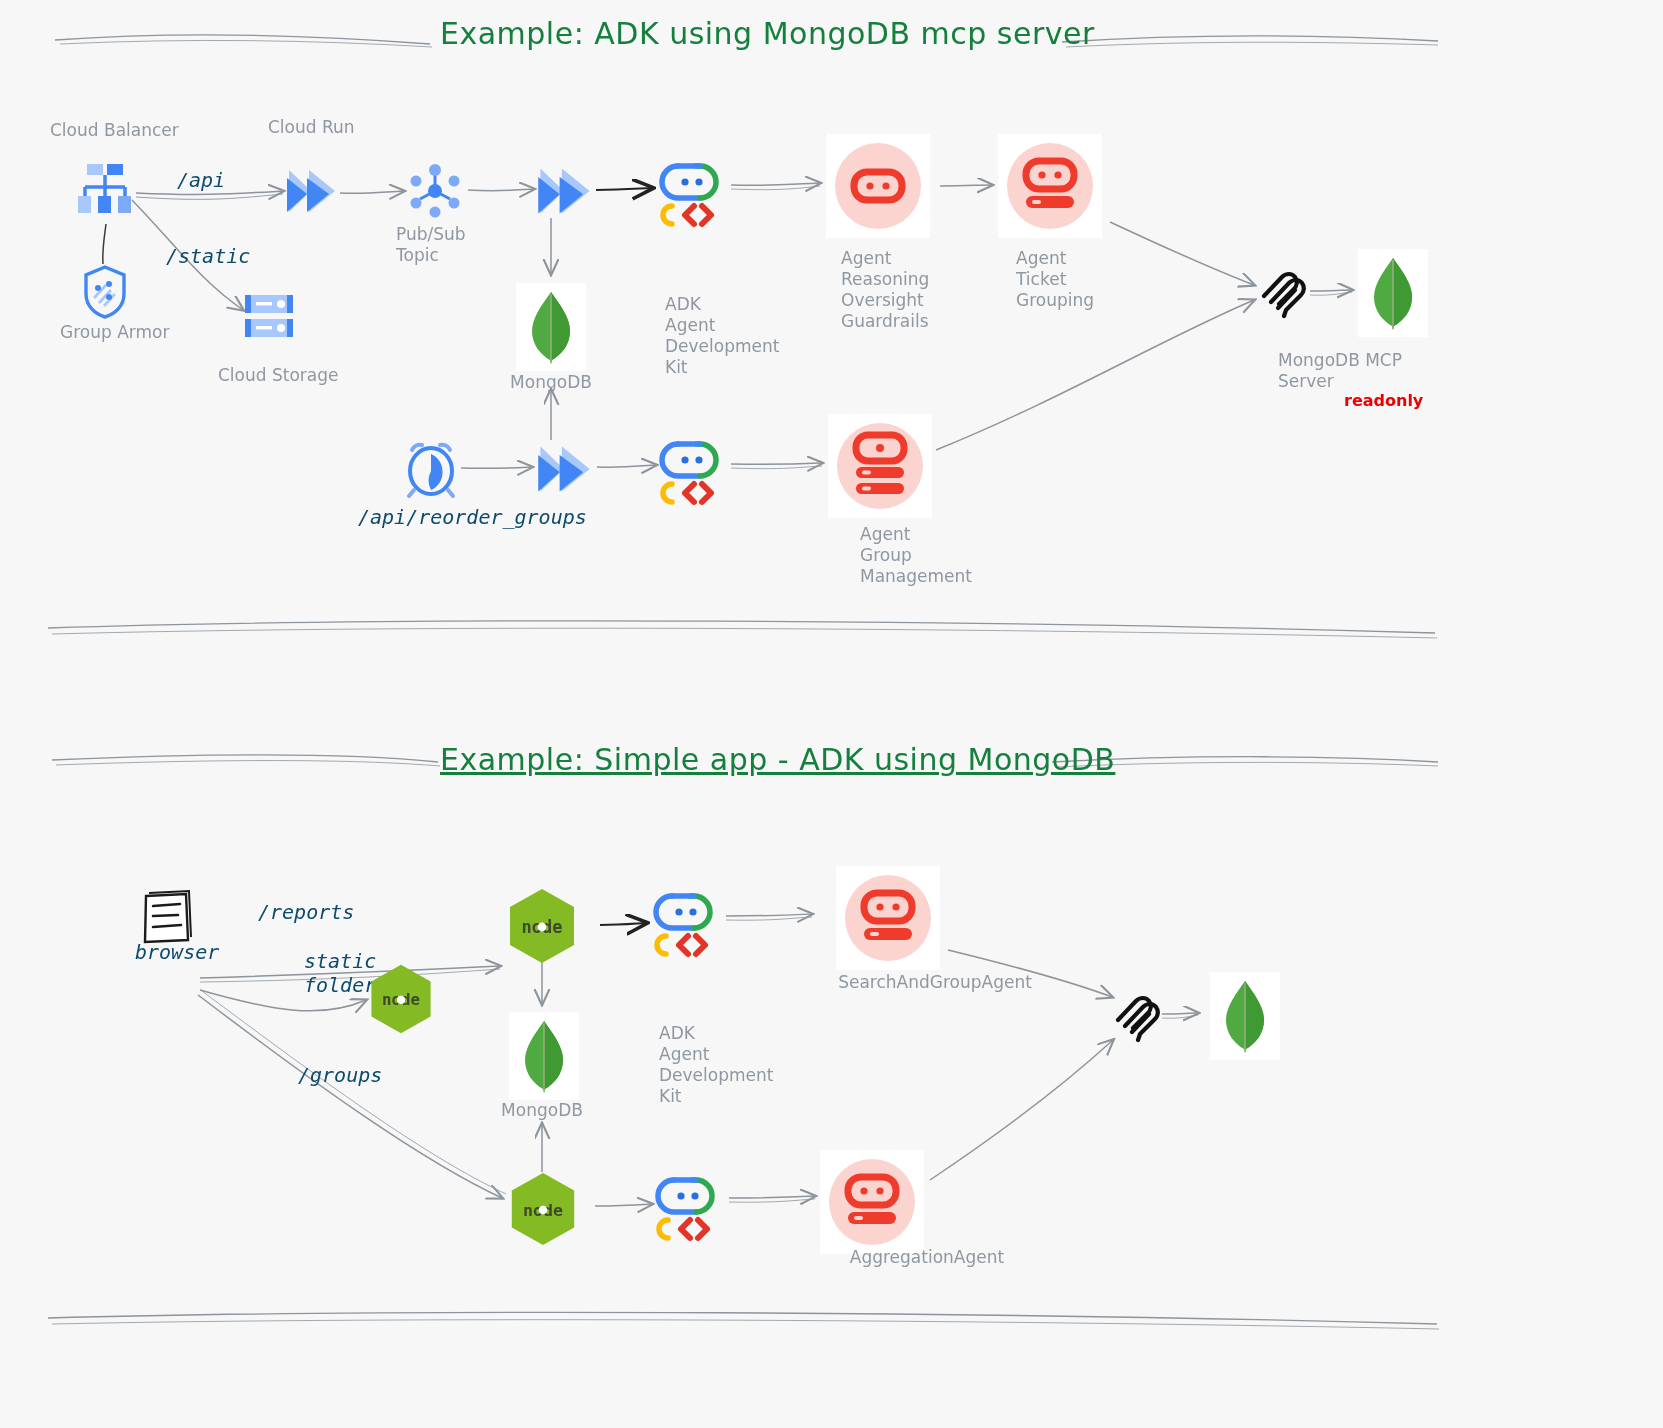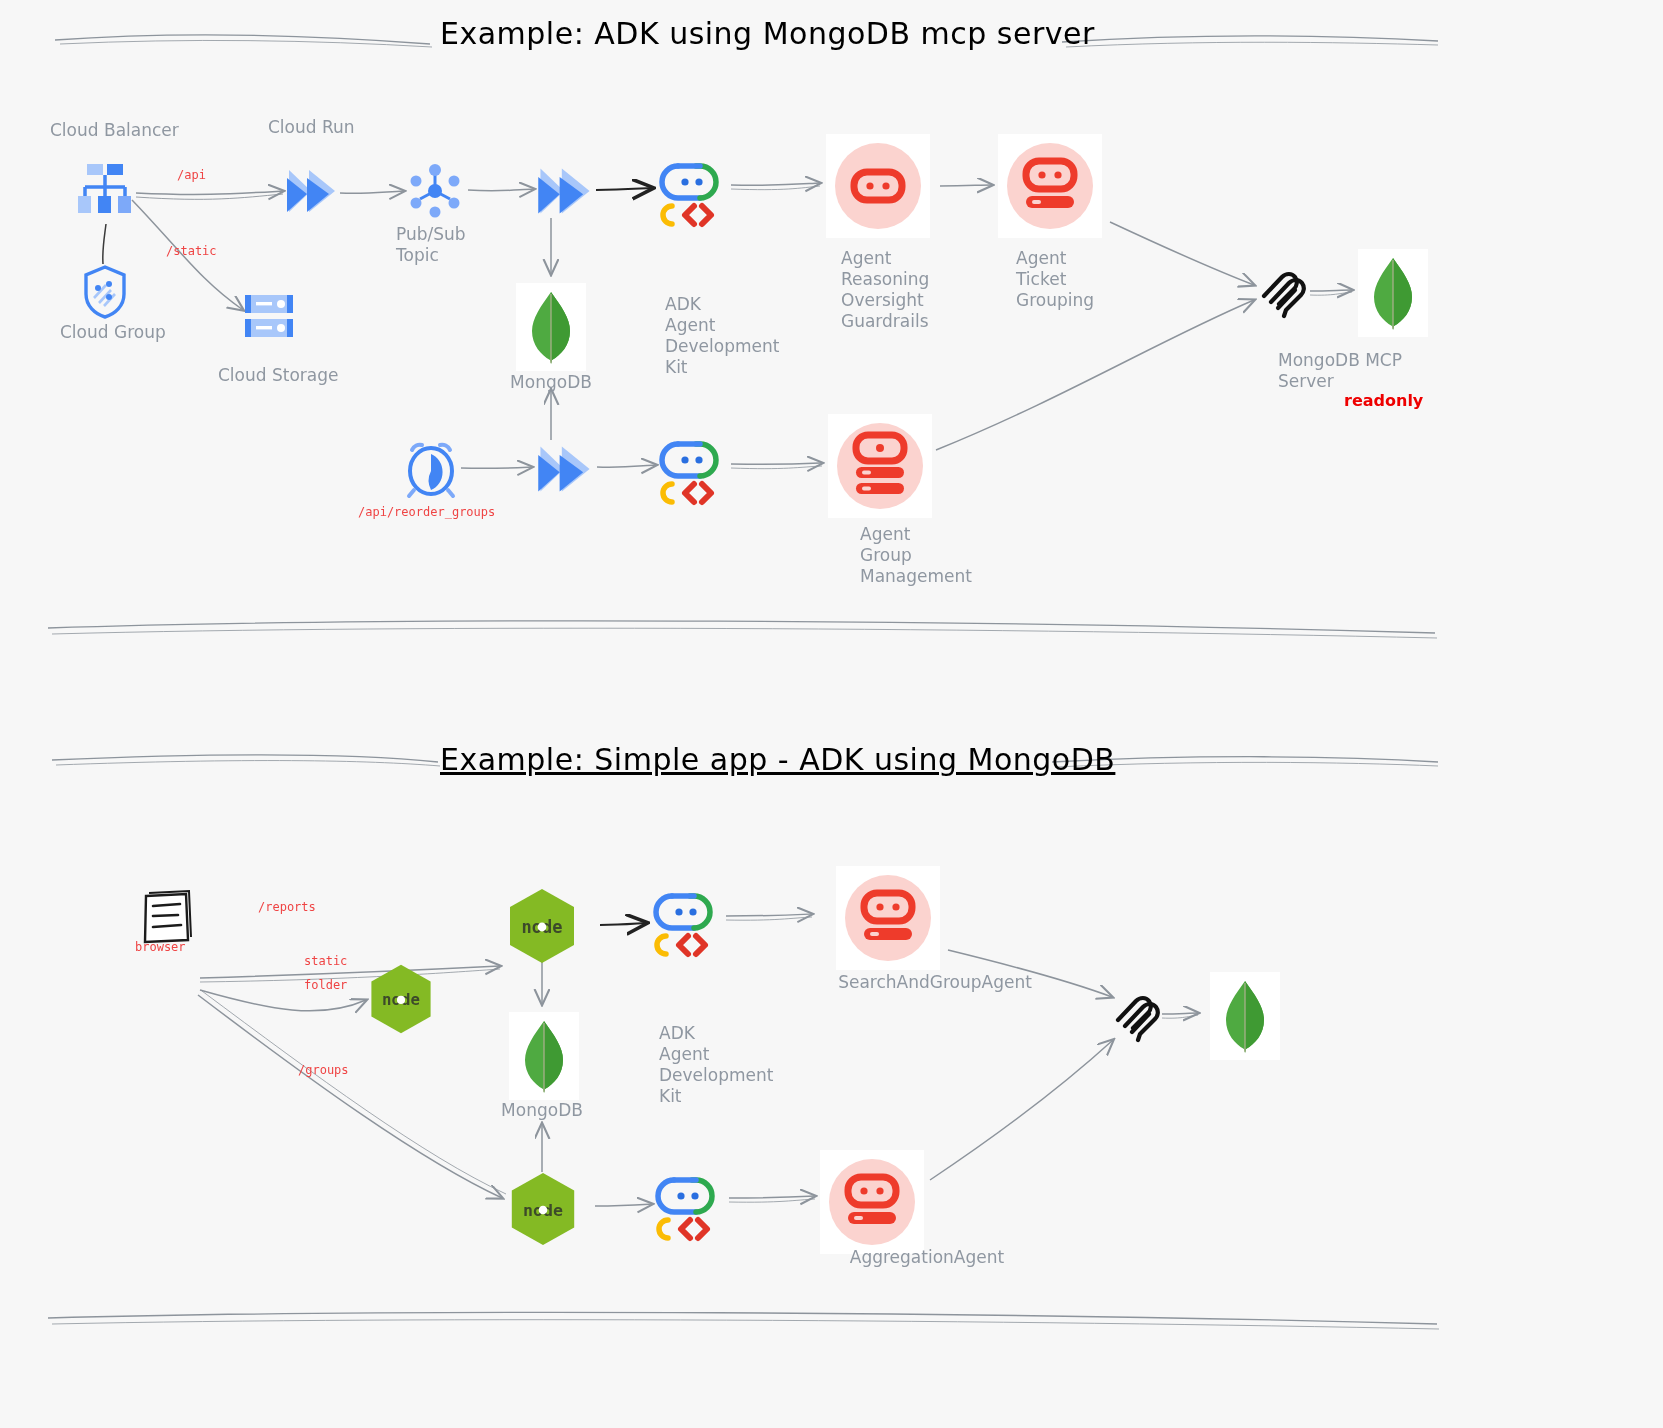--- a/index.html
+++ b/index.html
@@ -13,37 +13,38 @@
     width: 1663px;
     height: 1428px;
     background: #f7f7f7;
     overflow: hidden;
   }
   .abs { position: absolute; }
   
   .title {
     font-family: "DejaVu Sans", sans-serif;
     font-size: 30px;
-    color: #000000;
+    color: #15803d;
     letter-spacing: 0.5px;
     white-space: nowrap;
     text-align: center;
   }
   .lbl {
     font-family: "DejaVu Sans", sans-serif;
     font-size: 17px;
     color: #8f97a1;
     line-height: 21px;
     white-space: pre-line;
   }
   .lbl-dark {
     font-family: "DejaVu Sans Mono", monospace;
-    font-size: 12px;
-    color: #ef4444;
+    font-size: 20px;
+    color: #0c4a6e;
     white-space: nowrap;
+    font-style: italic;
   }
   .lbl-red {
     font-family: "DejaVu Sans", sans-serif;
     font-size: 16px;
     color: #ee0000;
     font-weight: bold;
     white-space: nowrap;
   }
   .lbl-c { text-align: center; }
   
@@ -185,21 +186,21 @@
       <g stroke="#a8c7fa" stroke-width="2.6">
         <path d="M12,34 L24,21"></path>
           <path d="M17,39 L29,26"></path>
           <path d="M22,42 L33,30"></path>
       </g>
       <circle cx="16" cy="24" r="3" fill="#4285f4"></circle>
       <circle cx="27" cy="20" r="3" fill="#4285f4"></circle>
       <circle cx="27" cy="33" r="3" fill="#4285f4"></circle>
     </svg>
   </div>
-  <div class="abs lbl" style="left:60px; top:322px;">Cloud Group</div>
+  <div class="abs lbl" style="left:60px; top:322px;">Group Armor</div>
 
   <div class="abs" style="left:243px; top:293px;">
     <svg width="54" height="48" viewBox="0 0 54 48">
       <rect x="2" y="2" width="48" height="18" fill="#a8c7fa"></rect>
       <rect x="2" y="2" width="6" height="18" fill="#4285f4"></rect>
       <rect x="44" y="2" width="6" height="18" fill="#4285f4"></rect>
       <rect x="13" y="9" width="16" height="3.4" fill="#ffffff"></rect>
       <circle cx="38" cy="11" r="4" fill="#ffffff"></circle>
       <rect x="2" y="26" width="48" height="18" fill="#a8c7fa"></rect>
       <rect x="2" y="26" width="6" height="18" fill="#4285f4"></rect>

